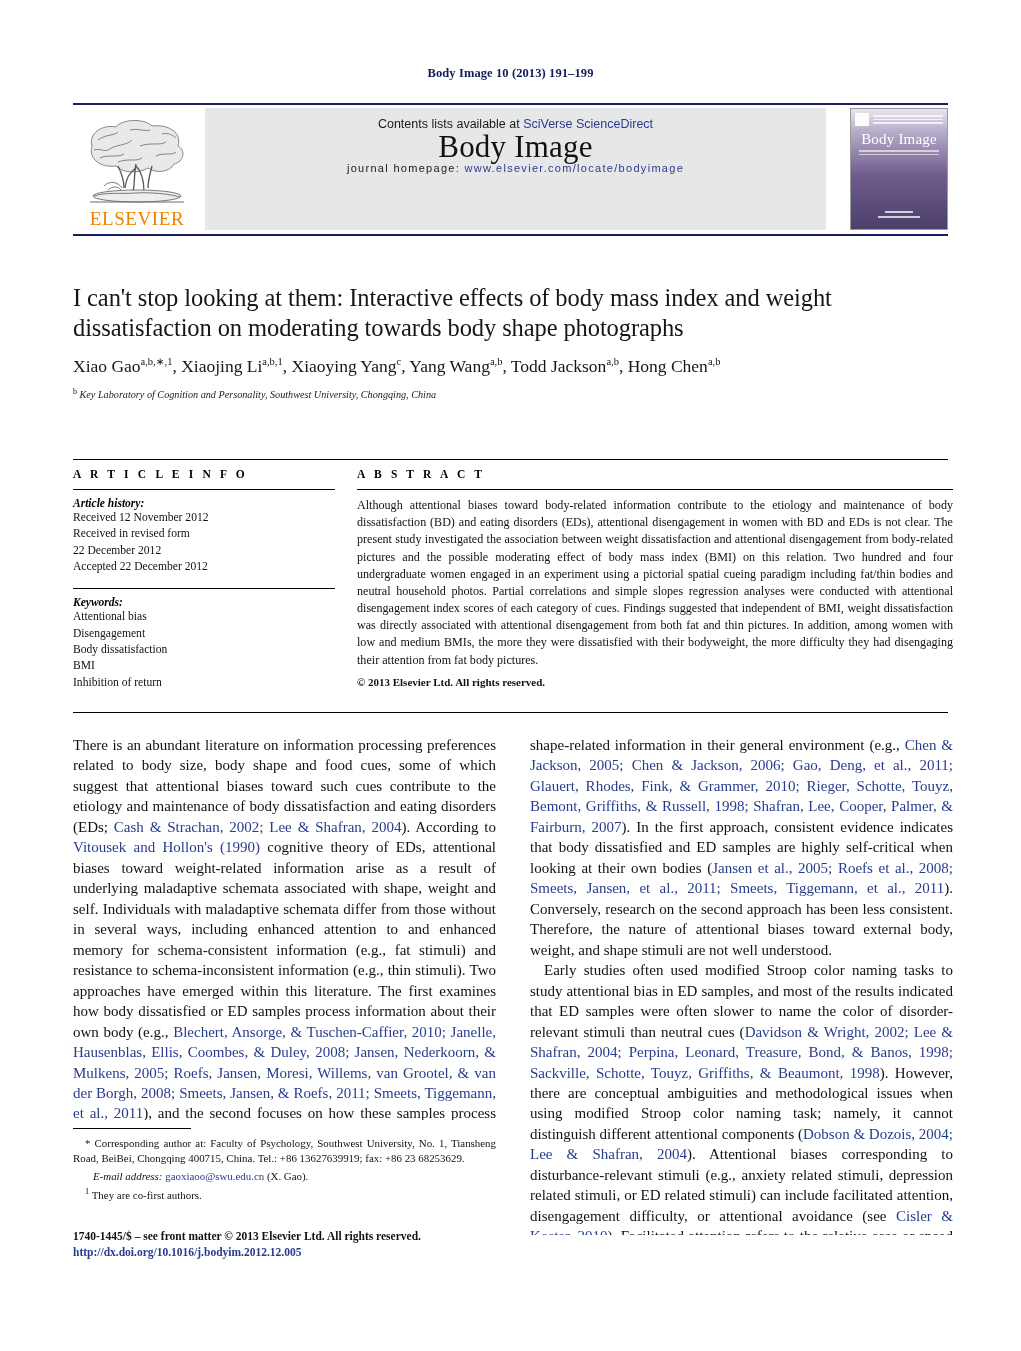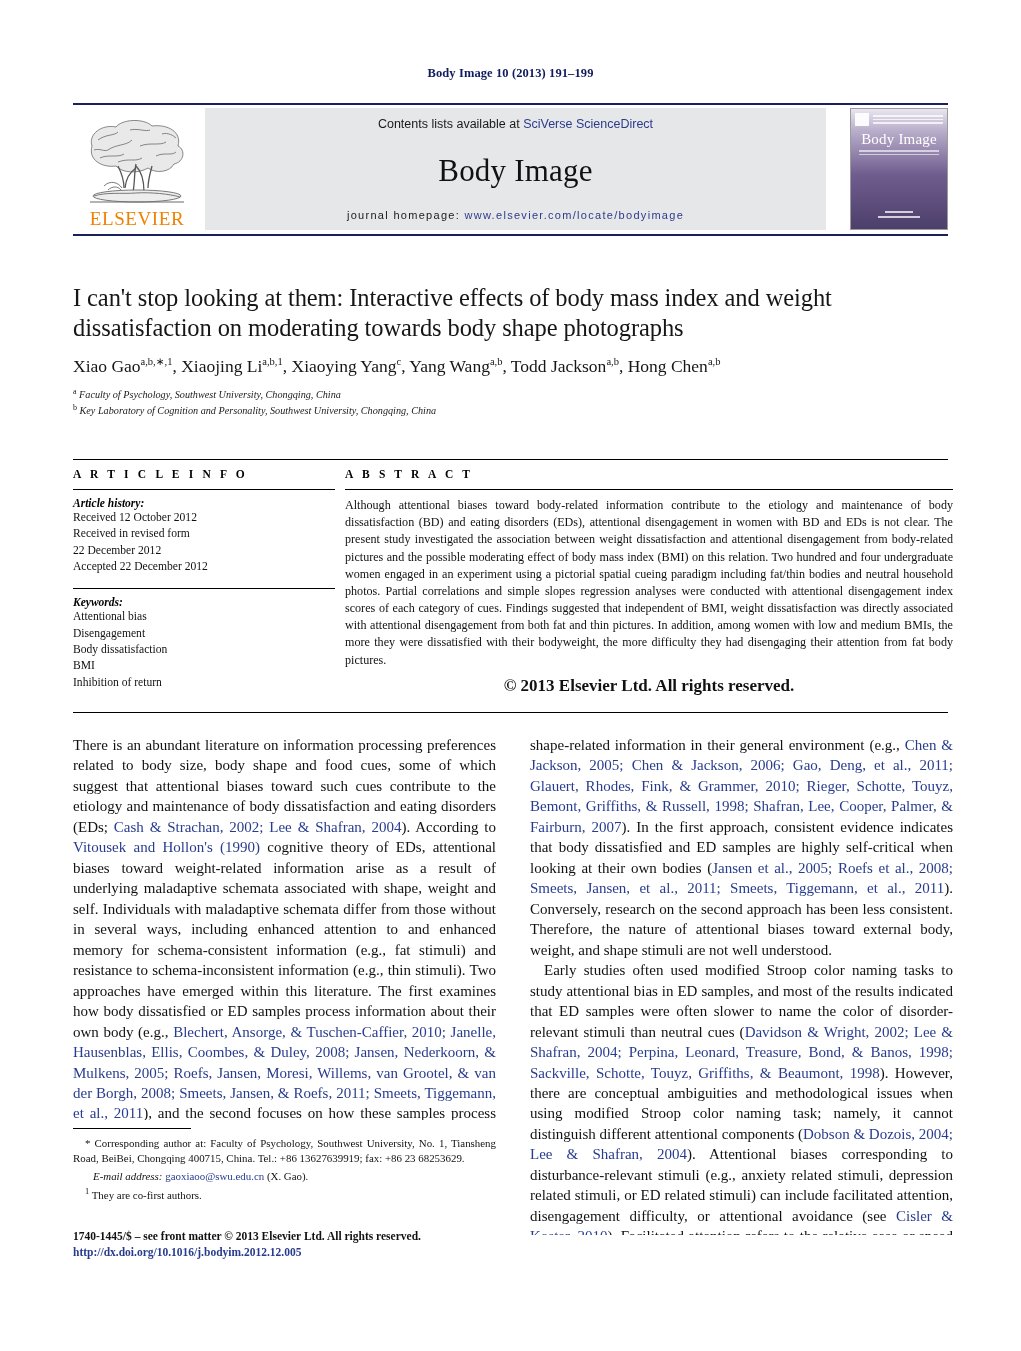--- a/index.html
+++ b/index.html
@@ -77,21 +77,21 @@
   }
   .banner {
     flex: 1;
     background: #e6e7e9;
     position: relative;
     margin-left: 4px;
     margin-right: 24px;
     display: flex;
     flex-direction: column;
     align-items: center;
-    justify-content: space-between;
+    justify-content: flex-start;
     padding: 9px 0 9px 0;
   }
   .banner-contents {
     font-family: "Liberation Sans", sans-serif;
     font-size: 12.5px;
     color: #1a1a1a;
   }
   .banner-contents .sd-link {
     color: #2d3a8c;
   }
@@ -197,21 +197,21 @@
     border-top: 1px solid #000;
   }
   .info-abstract {
     position: absolute;
     left: 73px;
     top: 468px;
     width: 880px;
     display: flex;
   }
   .col-info { width: 262px; flex: none; }
-  .col-abstract { width: 610px; margin-left: 10px; }
+  .col-abstract { width: 610px; margin-left: 22px; }
 
   .sec-head {
     font-family: "Liberation Serif", serif;
     font-weight: bold;
     font-size: 11.5px;
     letter-spacing: 3.2px;
     color: #000;
     margin: 0 0 9px 0;
   }
   .hr-thin { border-top: 1px solid #000; margin: 0 0 7px 0; }
@@ -235,23 +235,23 @@
     font-family: "Liberation Serif", serif;
     font-size: 12.1px;
     line-height: 1.42;
     text-align: justify;
     color: #111;
     margin: 0;
     hyphens: none;
   }
   .abstract-copy {
     font-family: "Liberation Serif", serif;
-    font-size: 17px;
-    font-weight: bold;
-    text-align: center;
+    font-size: 11px;
+    font-weight: bold;
+    text-align: left;
     margin-top: 7px;
     color: #111;
   }
 
   .info-rule-bottom {
     position: absolute;
     left: 73px;
     top: 712px;
     width: 875px;
     border-top: 1px solid #000;
@@ -410,34 +410,33 @@
       </div>
 
     </div>
     <div class="masthead-rule-bottom"></div>
   </div>
 
   <div class="title-block">
     <h1 class="article-title">I can't stop looking at them: Interactive effects of body mass index and weight dissatisfaction on moderating towards body shape photographs</h1>
     <div class="authors">Xiao Gao<sup>a,b,∗,1</sup>, Xiaojing Li<sup>a,b,1</sup>, Xiaoying Yang<sup>c</sup>, Yang Wang<sup>a,b</sup>, Todd Jackson<sup>a,b</sup>, Hong Chen<sup>a,b</sup></div>
     <div class="affiliations">
-        <div class="aff"><sup>a</sup> Faculty of Psychology, Southwest University, Chongqing, China</div>
         <div class="aff"><sup>b</sup> Key Laboratory of Cognition and Personality, Southwest University, Chongqing, China</div>
       </div>
   </div>
 
   <div class="info-rule-top"></div>
   <div class="info-abstract">
 
     <div class="col-info">
       <div class="sec-head">A R T I C L E   I N F O</div>
       <div class="hr-thin"></div>
       <div class="info-label">Article history:</div>
       <div class="info-line">
-          <div>Received 12 October 2012</div>
+          <div>Received 12 November 2012</div>
           <div>Received in revised form</div>
           <div>22 December 2012</div>
           <div>Accepted 22 December 2012</div>
         </div>
       <div class="hr-thin2"></div>
       <div class="info-label">Keywords:</div>
       <div class="info-line">
           <div>Attentional bias</div>
           <div>Disengagement</div>
           <div>Body dissatisfaction</div>

